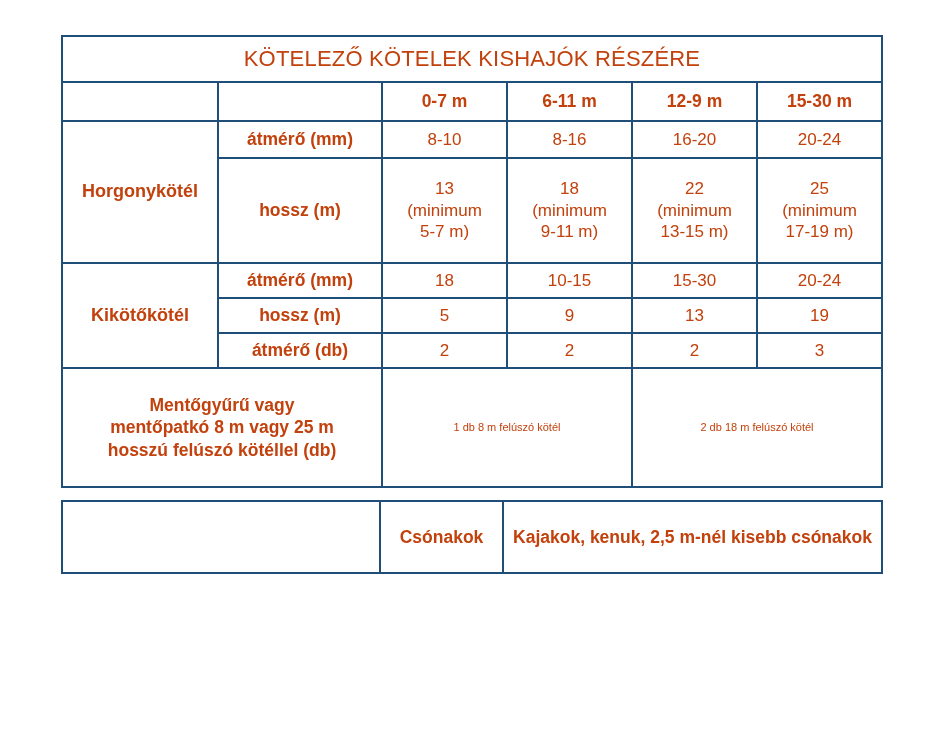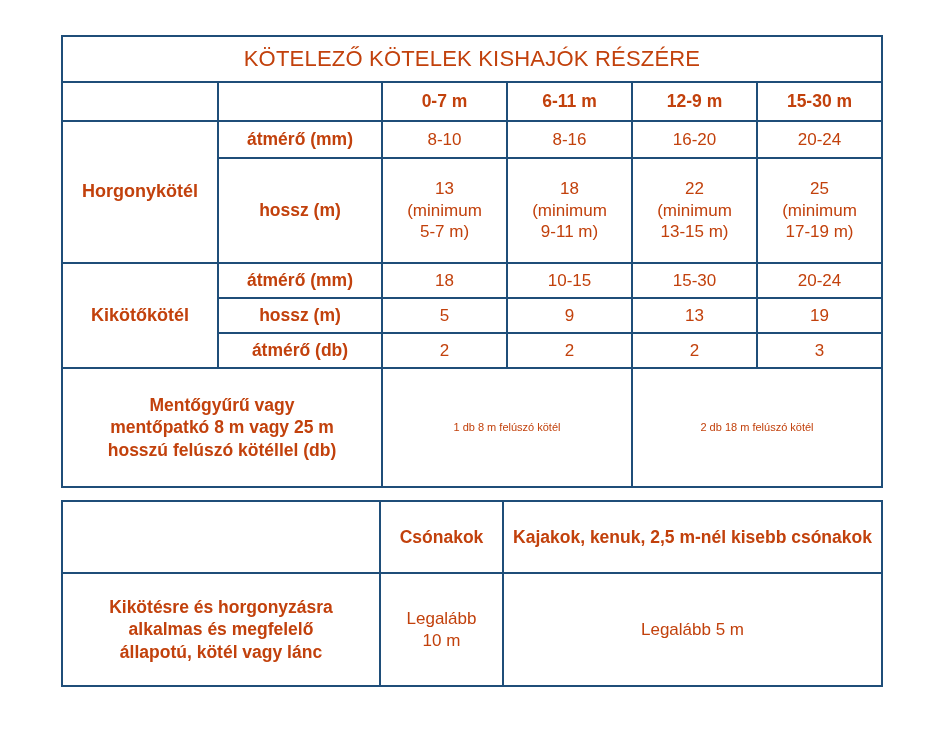--- a/index.html
+++ b/index.html
@@ -211,19 +211,14 @@
     <col class="c2-label">
     <col class="c2-mid">
     <col class="c2-right">
   </colgroup>
   <tbody>
     <tr>
       <td class="t2-hdr"></td>
       <td class="t2-hdr">Csónakok</td>
       <td class="t2-hdr">Kajakok, kenuk, 2,5 m-nél kisebb csónakok</td>
     </tr>
-    <tr>
-      <td class="t2-rowlabel t2-body">Kikötésre és horgonyzásra<br>alkalmas és megfelelő<br>állapotú, kötél vagy lánc</td>
-      <td class="t2-val t2-body">Legalább<br>10 m</td>
-      <td class="t2-val t2-body">Legalább 5 m</td>
-    </tr>
   </tbody>
 </table>
 
 </body></html>

